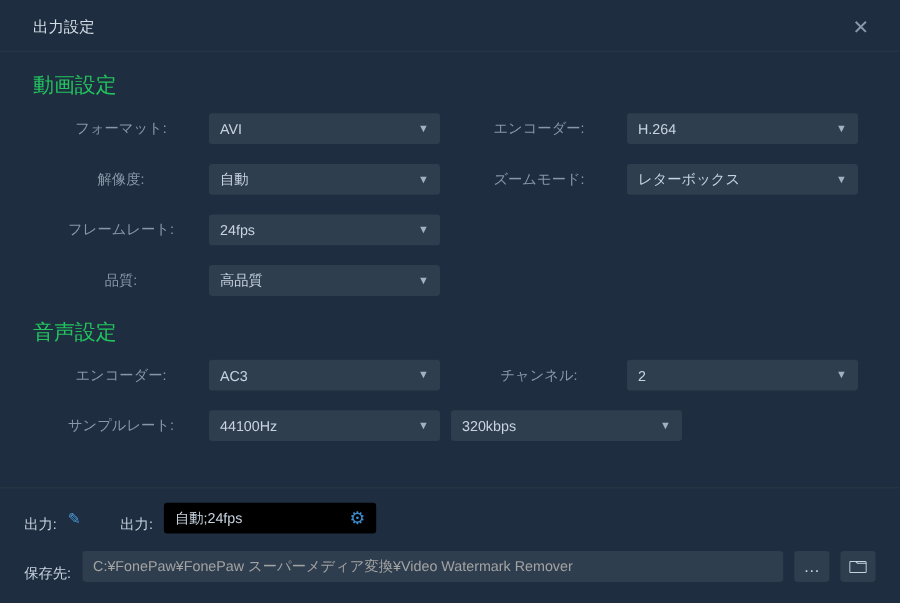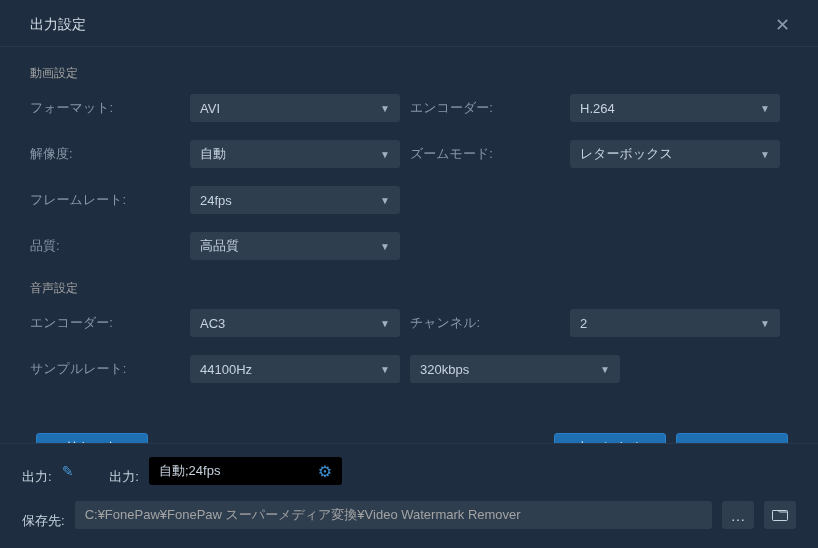--- a/index.html
+++ b/index.html
@@ -32,33 +32,34 @@
       color: #8997a8;
       font-size: 18px;
       cursor: pointer;
       padding: 2px 6px;
       line-height: 1;
     }
     .content {
       padding: 18px 30px 10px 30px;
     }
     .section-label {
-      color: #a3a3a3;
-      font-size: 12px;
+      color: #22c55e;
+      font-size: 19px;
       margin-bottom: 12px;
     }
     .rows {
       display: flex;
       flex-direction: column;
       gap: 18px;
       margin-bottom: 20px;
     }
     .row {
       display: flex;
       align-items: center;
+      text-align: center;
     }
     .left-group {
       display: flex;
       align-items: center;
       width: 380px;
     }
     .right-group {
       display: flex;
       align-items: center;
     }

